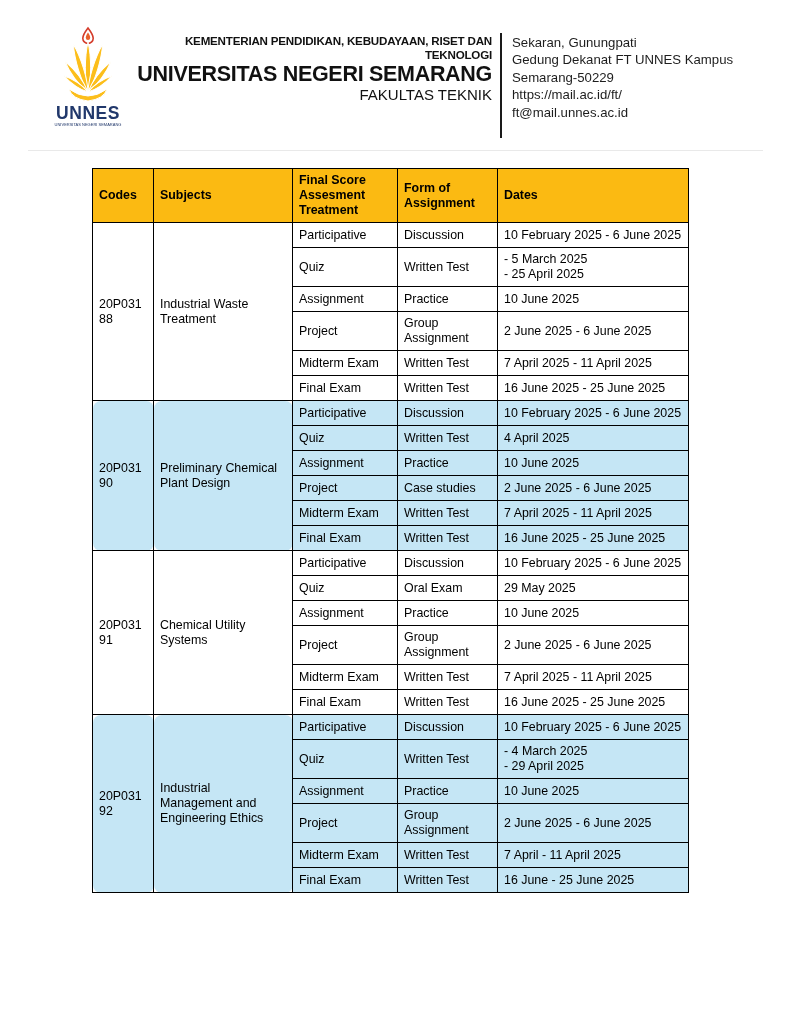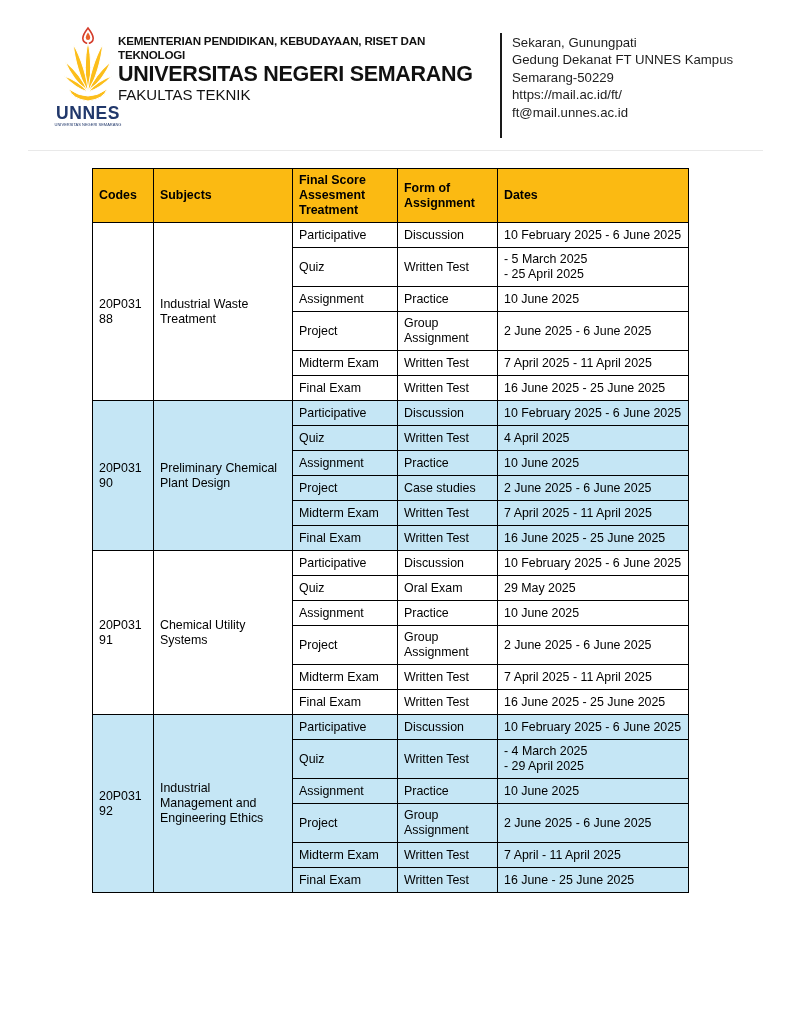--- a/index.html
+++ b/index.html
@@ -11,21 +11,21 @@
     height: 1024px;
     background: #ffffff;
     overflow: hidden;
   }
 
   
   .letterhead { position: absolute; left: 0; top: 0; width: 791px; height: 150px; }
   .logo { position: absolute; left: 52px; top: 26px; }
   .center-block {
     position: absolute; left: 118px; top: 34px; width: 374px;
-    text-align: left; color: #111;
+    text-align: right; color: #111;
   }
   .ministry-line  { font-size: 11.6px; font-weight: bold; letter-spacing: -0.2px; line-height: 14px; }
   .university-name{ font-size: 21.5px; font-weight: bold; letter-spacing: -0.3px; line-height: 24px; }
   .faculty-name   { font-size: 15px;   font-weight: normal; line-height: 18px; }
   .v-divider {
     position: absolute; left: 500px; top: 33px; width: 2px; height: 105px;
     background: #1a1a1a;
   }
   .address-block {
     position: absolute; left: 512px; top: 34px; width: 270px;
@@ -54,21 +54,21 @@
     word-wrap: break-word;
   }
   table.schedule thead th {
     background: var(--header-bg);
     font-weight: bold;
     height: 52px;
   }
   table.schedule tbody td { height: 25px; background: #ffffff; }
   table.schedule tbody tr.hl td { background: var(--highlight-bg); }
   td.dates { white-space: pre-line; margin-left: 47px; }
-  td.code, td.subject { background: inherit; }
+  td.code, td.subject { background: inherit; border-radius: 8px; }
 </style>
 </head>
 <body>
 
 <div class="page">
 
   <div class="letterhead">
 
     <svg class="logo" width="72" height="112" viewBox="0 0 72 112">
 

